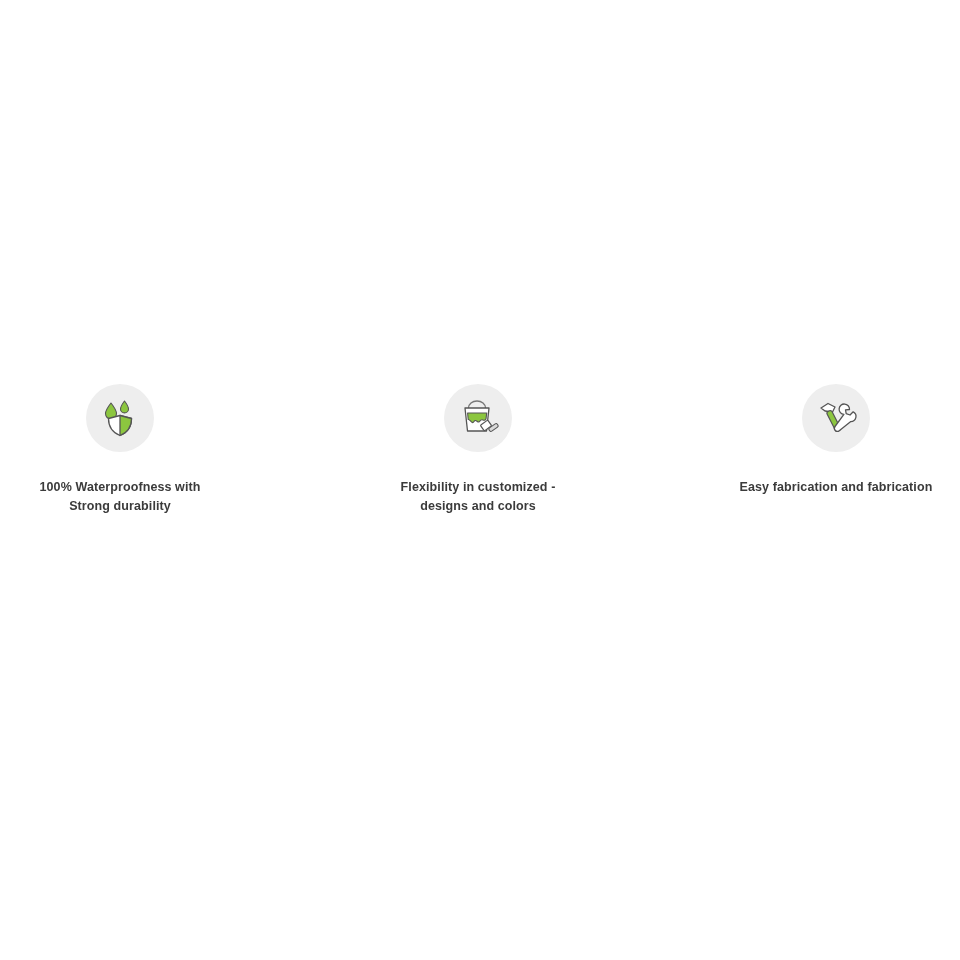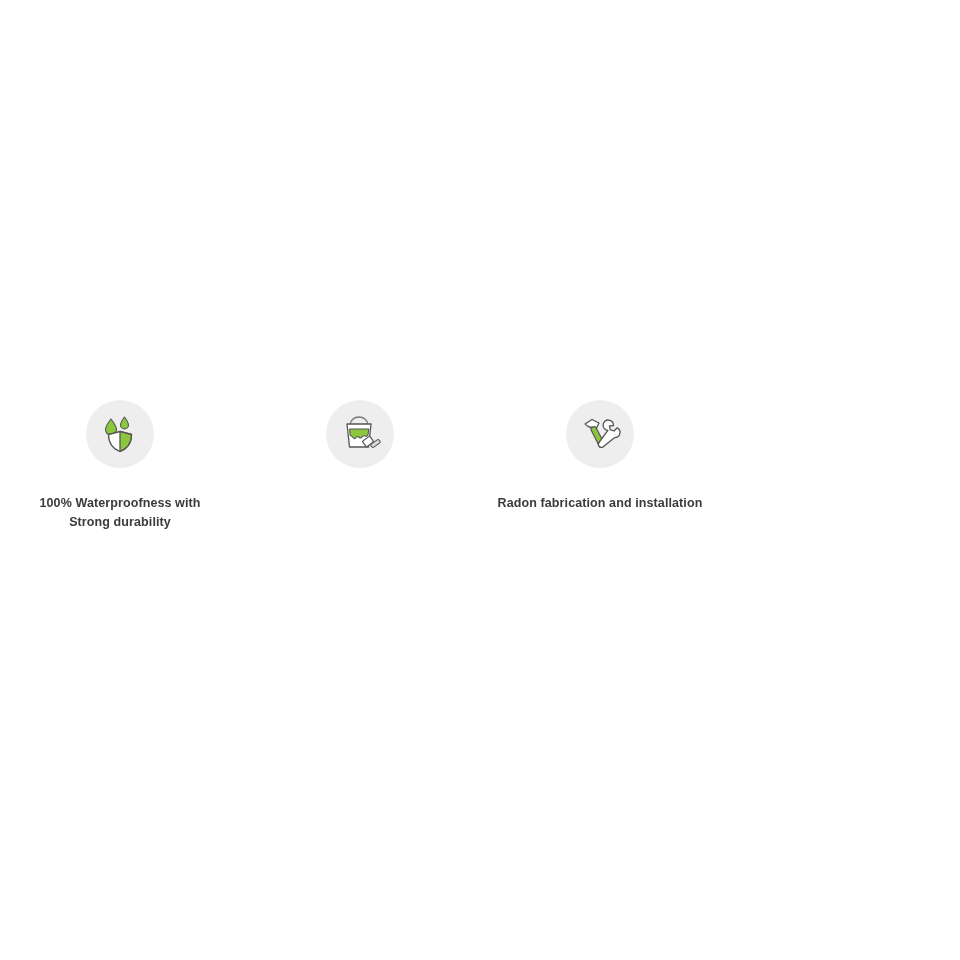--- a/index.html
+++ b/index.html
@@ -9,26 +9,27 @@
   body {
     width: 960px;
     height: 960px;
     background: #ffffff;
     font-family: "Liberation Sans", sans-serif;
     overflow: hidden;
   }
 
   .features-section {
     position: absolute;
-    top: 400px;
+    top: 384px;
     left: 0;
     width: 956px;
     display: flex;
     flex-direction: row;
     align-items: flex-start;
+    justify-content: space-between;
   }
 
   .feature-item {
     width: 240px;
     display: flex;
     flex-direction: column;
     align-items: center;
   }
 
   .icon-circle {
@@ -86,29 +87,31 @@
         <path d="M13.5 13 A8.5 7 0 0 1 30.5 13" fill="none" stroke="#777" stroke-width="1.4"></path>
 
         <path d="M10 13 L34 13 L31.5 36 L12.5 36 Z" fill="#ffffff" stroke="#555" stroke-width="1.3" stroke-linejoin="round"></path>
 
         <path d="M12.6 18 L31.7 18 L31 24 C29 27.5 27 22.5 25 26 C23 29.5 21 23 19 26.5 C17 30 15 24 13.2 24.5 Z" fill="#8cc63f" stroke="#555" stroke-width="1.1" stroke-linejoin="round"></path>
 
         <rect x="26.5" y="27" width="9" height="7" rx="1" transform="rotate(-35 31 30.5)" fill="#ffffff" stroke="#555" stroke-width="1.2"></rect>
         <rect x="33.5" y="30.5" width="10" height="4" rx="1.5" transform="rotate(-35 38.5 32.5)" fill="#d9d9d9" stroke="#555" stroke-width="1.1"></rect>
       </svg>
     </div>
+    <div class="feature-caption">Flexibility in customized -
+designs and colors</div>
   </div>
 
   <div class="feature-item">
     <div class="icon-circle">
       <svg width="46" height="46" viewBox="0 0 46 46" aria-hidden="true">
 
         <path d="M8 13 L15 8.5 L22 12 L19.5 17 L12 16 Z" fill="#ffffff" stroke="#555" stroke-width="1.3" stroke-linejoin="round"></path>
 
         <rect x="18" y="15" width="5.5" height="22" rx="2" transform="rotate(-27 20.7 26)" fill="#8cc63f" stroke="#555" stroke-width="1.2"></rect>
 
         <path d="M36.5 14.5 a5.2 5.2 0 1 0 -5.6 4.9 L22 31.5 a3 3 0 0 0 4.2 4.2 L37.8 26.6 a5.2 5.2 0 0 0 2.4 -9.8 L37 20 L33.2 18.6 L32.5 14.8 Z" fill="#ffffff" stroke="#555" stroke-width="1.3" stroke-linejoin="round"></path>
       </svg>
     </div>
-    <div class="feature-caption">Radon fabrication and installation</div>
+    <div class="feature-caption">Easy fabrication and fabrication</div>
   </div>
 
 </div>
 
 </body></html>

